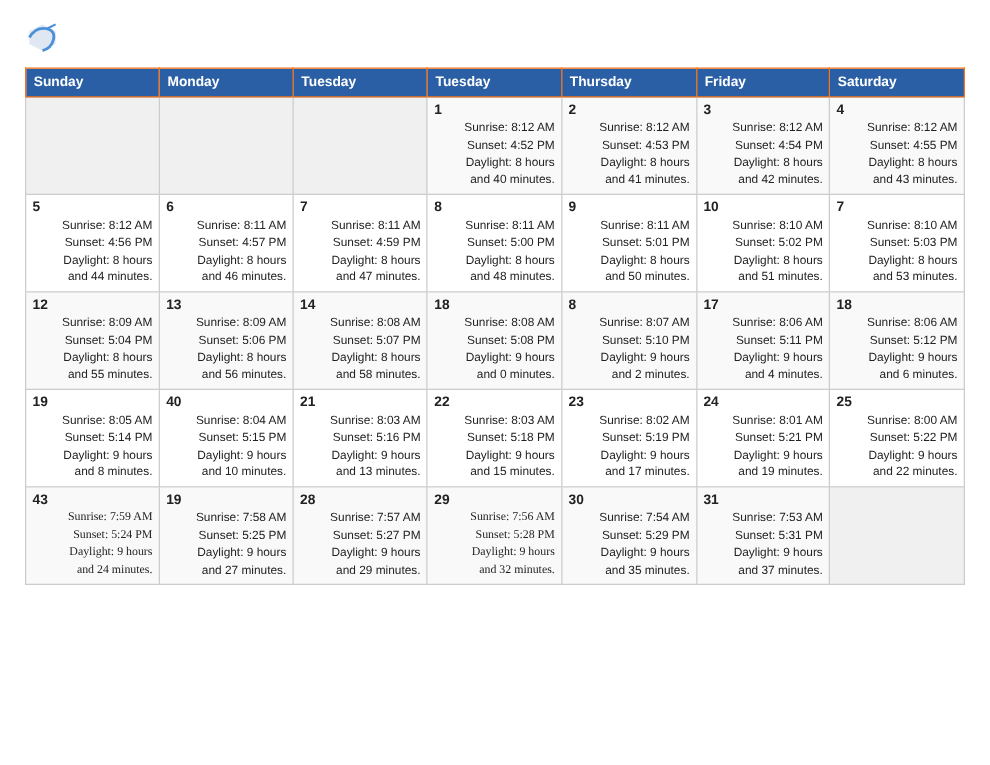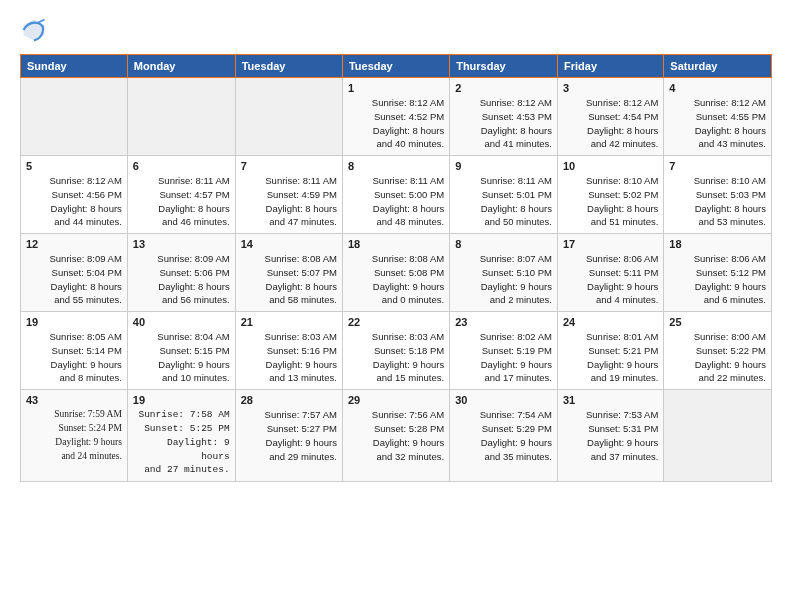--- a/index.html
+++ b/index.html
@@ -320,35 +320,35 @@
         <tr>
           <td>
             <span class="day-num">43</span>
             <div class="day-info" style="white-space: pre-line; font-family: Liberation Serif, serif;">Sunrise: 7:59 AM
 Sunset: 5:24 PM
 Daylight: 9 hours
 and 24 minutes.</div>
           </td>
           <td>
             <span class="day-num">19</span>
-            <div class="day-info" style="white-space: pre-line; font-family: Liberation Mono, monospace;">Sunrise: 7:58 AM
+            <div class="day-info" style="white-space: pre-line;">Sunrise: 7:58 AM
 Sunset: 5:25 PM
 Daylight: 9 hours
 and 27 minutes.</div>
           </td>
           <td>
             <span class="day-num">28</span>
             <div class="day-info" style="white-space: pre-line;">Sunrise: 7:57 AM
 Sunset: 5:27 PM
 Daylight: 9 hours
 and 29 minutes.</div>
           </td>
           <td>
             <span class="day-num">29</span>
-            <div class="day-info" style="white-space: pre-line;">Sunrise: 7:56 AM
+            <div class="day-info" style="white-space: pre-line; font-family: Liberation Serif, serif;">Sunrise: 7:56 AM
 Sunset: 5:28 PM
 Daylight: 9 hours
 and 32 minutes.</div>
           </td>
           <td>
             <span class="day-num">30</span>
             <div class="day-info" style="white-space: pre-line;">Sunrise: 7:54 AM
 Sunset: 5:29 PM
 Daylight: 9 hours
 and 35 minutes.</div>

